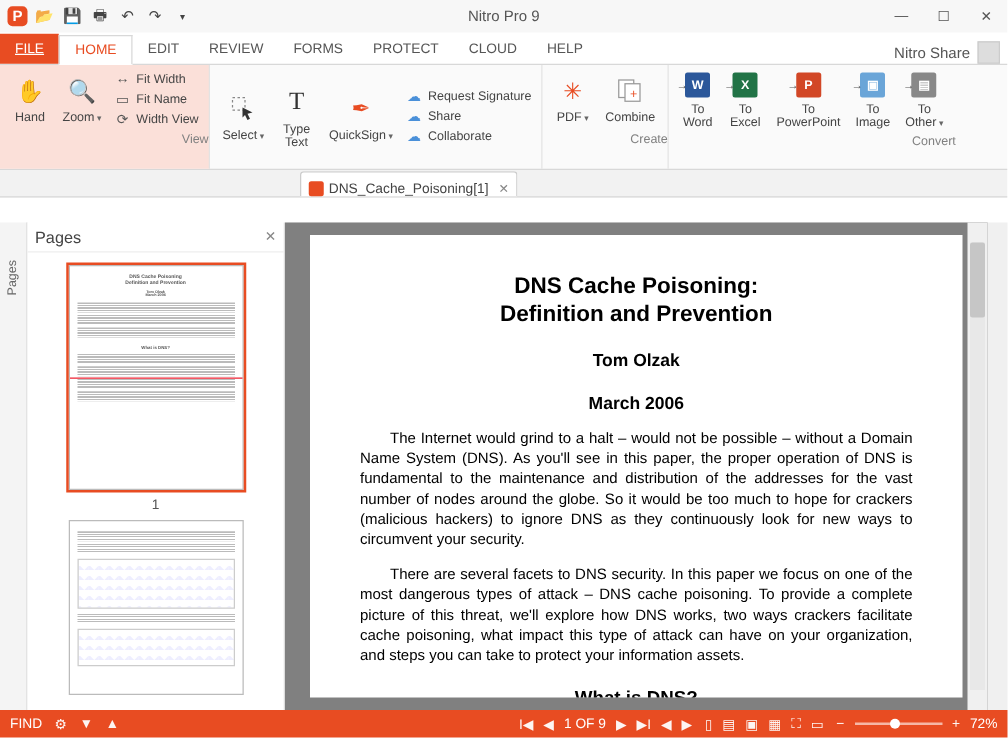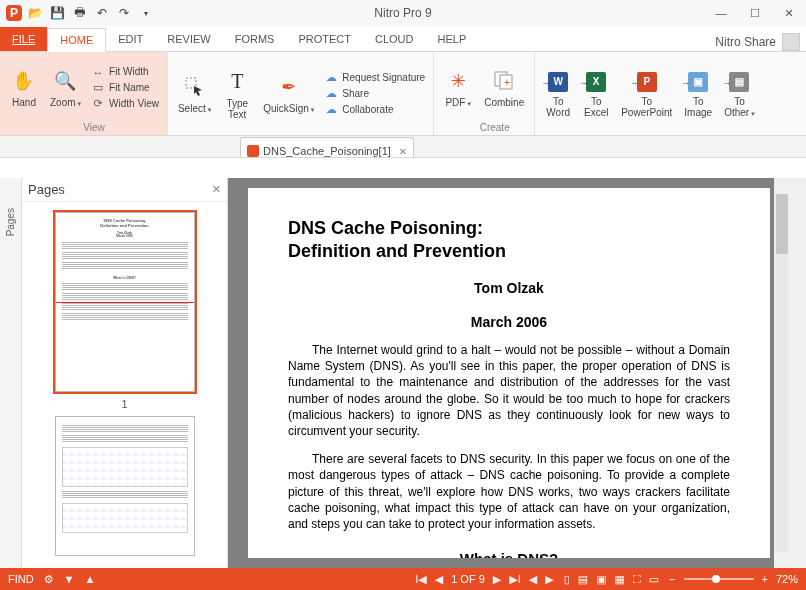--- a/index.html
+++ b/index.html
@@ -12,21 +12,21 @@
 .titlebar .winbtns div { width: 34px; height: 26px; display: flex; align-items: center; justify-content: center; font-size: 11px; color: #555; }
 .tabs { height: 26px; background: #fff; border-bottom: 1px solid #d8d8d8; display: flex; align-items: flex-end; font-size: 12px; }
 .file-tab { background: #e84c22; color: #fff; height: 24px; padding: 0 12px; display: flex; align-items: center; font-size: 11px; text-decoration: underline; }
 .tab { padding: 0 12px; height: 24px; display: flex; align-items: center; color: #555; text-transform: uppercase; font-size: 11px; }
 .tab.active { border: 1px solid #d8d8d8; border-bottom: 1px solid #fff; color: #e84c22; background: #fff; position: relative; top: 1px; }
 .tabs .right { margin-left: auto; display: flex; align-items: center; gap: 6px; padding-right: 6px; color: #555; font-size: 12px; }
 .tabs .avatar { width: 18px; height: 18px; background: #ddd; border: 1px solid #ccc; }
 .ribbon { height: 84px; background: #fafafa; border-bottom: 1px solid #d8d8d8; display: flex; font-size: 10px; color: #555; }
 .group { border-right: 1px solid #e3e3e3; display: flex; flex-direction: column; }
 .group-body { flex: 1; display: flex; align-items: center; padding: 2px 6px; gap: 4px; }
-.group-label { text-align: center; font-size: 10px; color: #808080; padding-bottom: 2px; margin-left: 21px; }
+.group-label { text-align: right; font-size: 10px; color: #808080; padding-bottom: 18px; margin-left: 21px; }
 .bigbtn { display: flex; flex-direction: column; align-items: center; justify-content: center; gap: 2px; padding: 2px 4px; min-width: 34px; }
 .bigbtn .ico { width: 28px; height: 28px; display: flex; align-items: center; justify-content: center; font-size: 18px; }
 .bigbtn .lbl { font-size: 10px; color: #444; text-align: center; line-height: 1.1; }
 .hand-group { background: #fbe0d9; }
 .hand-btn { color: #e84c22; }
 .minirow { display: flex; align-items: center; gap: 4px; font-size: 10px; color: #444; white-space: nowrap; }
 .minirow .mi { width: 14px; height: 14px; display: inline-flex; align-items: center; justify-content: center; font-size: 11px; color: #555; }
 .stack { display: flex; flex-direction: column; gap: 2px; padding: 2px 2px; }
 .dd::after { content: "▾"; font-size: 7px; color: #666; margin-left: 2px; }
 .app-icon { width: 24px; height: 24px; background: #e84c22; border-radius: 4px; font-size: 14px; }
@@ -46,21 +46,21 @@
 .thumb-label { font-size: 11px; color: #555; }
 .thumb .tn-title { text-align: center; font-weight: bold; font-size: 4px; margin-bottom: 3px; }
 .thumb .tn-para { height: 8px; background: repeating-linear-gradient(#bbb, #bbb 1px, transparent 1px, transparent 2px); margin: 2px 0; }
 .thumb .tn-diagram { height: 40px; border: 1px solid #ccc; margin: 4px 0; background: linear-gradient(45deg, #eef 25%, transparent 25%), linear-gradient(-45deg, #eef 25%, transparent 25%); background-size: 8px 8px; }
 .viewer-wrap { flex: 1; position: relative; background: #f0f0f0; }
 .viewer-scroll { position: absolute; top: 0; right: 16px; bottom: 0; width: 16px; background: #f0f0f0; }
 .viewer-scroll .track { position: absolute; top: 16px; bottom: 16px; left: 2px; right: 2px; background: #e8e8e8; }
 .viewer-scroll .thumb-s { position: absolute; top: 16px; height: 60px; left: 2px; right: 2px; background: #c6c6c6; border-radius: 2px; }
 .viewer { position: absolute; inset: 0 16px 0 0; overflow: hidden; background: #808080; padding: 10px 20px; }
 .page { background: #fff; width: 100%; height: 100%; padding: 30px 40px; font-family: "Times New Roman", serif; color: #000; overflow: hidden; }
-.page h1 { text-align: left; font-size: 18px; font-weight: bold; margin-bottom: 2px; }
+.page h1 { text-align: center; font-size: 18px; font-weight: bold; margin-bottom: 2px; }
 .page .author { text-align: center; font-size: 14px; font-weight: bold; margin-top: 18px; }
 .page p { font-size: 12px; margin-top: 12px; text-align: justify; line-height: 1.35; }
 .page p.indent { text-indent: 24px; }
 .page h2 { text-align: center; font-size: 15px; font-weight: bold; margin-top: 18px; }
 .statusbar { position: absolute; bottom: 0; left: 0; right: 0; height: 22px; background: #e84c22; color: #fff; display: flex; align-items: center; font-size: 11px; padding: 0 8px; gap: 10px; }
 .statusbar .spacer { flex: 1; }
 .statusbar .nav, .statusbar .views, .statusbar .zoomctl { display: flex; align-items: center; gap: 8px; }
 .statusbar .btn { cursor: default; opacity: 0.95; font-size: 11px; }
 .statusbar .slider { width: 70px; height: 2px; background: rgba(255,255,255,0.6); position: relative; }
 .statusbar .slider .knob { position: absolute; top: -3px; left: 40%; width: 8px; height: 8px; background: #fff; border-radius: 50%; }
@@ -223,20 +223,21 @@
 Image</div>
         </div>
       <div class="bigbtn">
           <div class="conv-ico">
             <div class="conv-box" style="background:#888"><span class="conv-arrow">→</span>▤</div>
           </div>
           <div class="lbl dd" style="white-space:pre">To
 Other</div>
         </div>
     </div>
+    <div class="group-label">Convert</div>
   </div>
 </div>
 
 <div class="doc-tabs">
   <div class="doc-tab">
     <span class="pdf-i"></span>
     <span>DNS_Cache_Poisoning[1]</span>
     <span class="x">✕</span>
   </div>
 </div>

